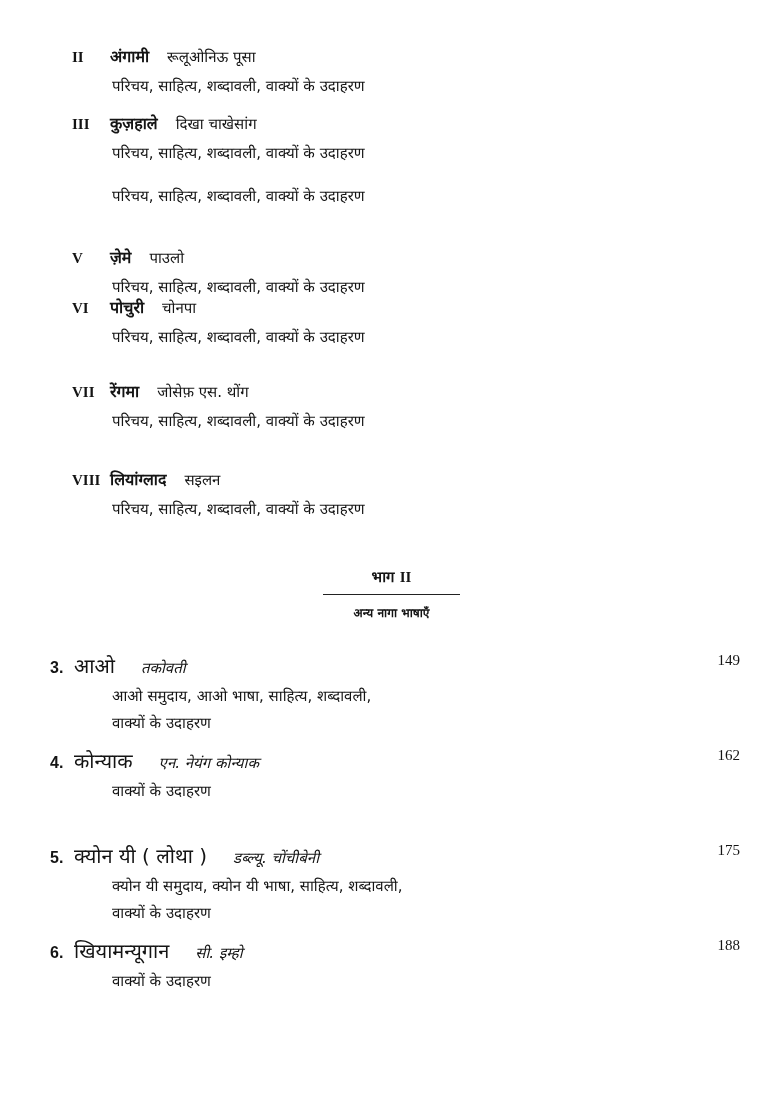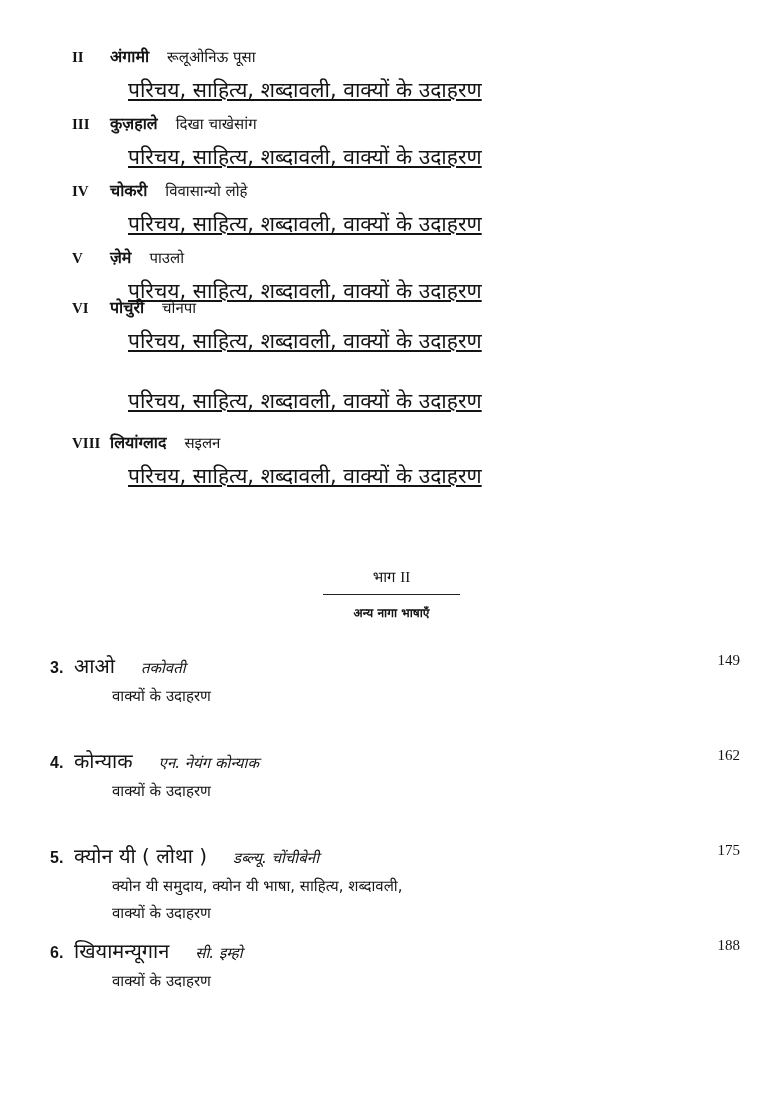--- a/index.html
+++ b/index.html
@@ -12,25 +12,25 @@
 
   
   .sub-entry { position: absolute; left: 72px; }
   .sub-head { display: flex; align-items: baseline; height: 24px; }
   .roman {
     font-family: "Liberation Serif", "DejaVu Serif", serif;
     font-weight: bold; font-size: 15px; width: 38px; display: inline-block;
   }
   .lang { font-weight: bold; font-size: 16px; margin-right: 18px; }
   .author { font-size: 15px; }
-  .sub-desc { margin-left: 56px; font-size: 21px; margin-top: 6px; text-decoration: underline; }
+  .sub-desc { margin-left: 40px; font-size: 15px; margin-top: 6px; }
 
   
   .part-head { position: absolute; left: 323px; width: 137px; text-align: center; }
-  .part-label { font-weight: normal; font-size: 15px; position: absolute; top: 566px; left: 0; width: 100%; }
+  .part-label { font-weight: bold; font-size: 15px; position: absolute; top: 566px; left: 0; width: 100%; }
   .part-label .pnum { font-family: "Liberation Serif", serif; }
   .rule { position: absolute; top: 594px; left: 0; width: 137px; height: 1px; background: #222; }
   .part-title { position: absolute; top: 604px; left: -20px; width: 177px; font-weight: bold; font-size: 12px; text-align: center; white-space: nowrap; }
 
   
   .entry { position: absolute; left: 50px; width: 690px; }
   .entry-head { display: flex; align-items: baseline; position: relative; }
   .num { font-family: "Liberation Sans", sans-serif; font-weight: bold; font-size: 16px; width: 24px; }
   .entry-lang { font-weight: normal; font-size: 20px; margin-right: 26px; }
   .entry-author { font-style: italic; font-size: 15px; }
@@ -57,25 +57,20 @@
   <div class="sub-entry" style="top:112px;">
     <div class="sub-head">
       <span class="roman">III</span>
       <span class="lang">कुज़हाले</span>
       <span class="author">दिखा चाखेसांग</span>
     </div>
     <div class="sub-desc">परिचय, साहित्य, शब्दावली, वाक्यों के उदाहरण</div>
   </div>
 
   <div class="sub-entry" style="top:179px;">
-    <div class="sub-head">
-      <span class="roman">IV</span>
-      <span class="lang">चोकरी</span>
-      <span class="author">विवासान्यो लोहे</span>
-    </div>
     <div class="sub-desc">परिचय, साहित्य, शब्दावली, वाक्यों के उदाहरण</div>
   </div>
 
   <div class="sub-entry" style="top:246px;">
     <div class="sub-head">
       <span class="roman">V</span>
       <span class="lang">ज़ेमे</span>
       <span class="author">पाउलो</span>
     </div>
     <div class="sub-desc">परिचय, साहित्य, शब्दावली, वाक्यों के उदाहरण</div>
@@ -84,24 +79,29 @@
   <div class="sub-entry" style="top:296px;">
     <div class="sub-head">
       <span class="roman">VI</span>
       <span class="lang">पोचुरी</span>
       <span class="author">चोनपा</span>
     </div>
     <div class="sub-desc">परिचय, साहित्य, शब्दावली, वाक्यों के उदाहरण</div>
   </div>
 
   <div class="sub-entry" style="top:380px;">
+    <div class="sub-head">
+      <span class="roman">VII</span>
+      <span class="lang">रेंगमा</span>
+      <span class="author">जोसेफ़ एस. थोंग</span>
+    </div>
     <div class="sub-desc">परिचय, साहित्य, शब्दावली, वाक्यों के उदाहरण</div>
   </div>
 
-  <div class="sub-entry" style="top:431px;">
+  <div class="sub-entry" style="top:468px;">
     <div class="sub-head">
       <span class="roman">VIII</span>
       <span class="lang">लियांग्लाद</span>
       <span class="author">सइलन</span>
     </div>
     <div class="sub-desc">परिचय, साहित्य, शब्दावली, वाक्यों के उदाहरण</div>
   </div>
 
   <div class="part-head">
     <div class="part-label">
@@ -113,20 +113,21 @@
   </div>
 
   <div class="entry" style="top:652px;">
     <div class="entry-head">
       <span class="num">3.</span>
       <span class="entry-lang">आओ</span>
       <span class="entry-author">तकोवती</span>
       <span class="page-no">149</span>
     </div>
     <div class="entry-desc">
+      <div>आओ समुदाय, आओ भाषा, साहित्य, शब्दावली,</div>
       <div>वाक्यों के उदाहरण</div>
     </div>
   </div>
 
   <div class="entry" style="top:747px;">
     <div class="entry-head">
       <span class="num">4.</span>
       <span class="entry-lang">कोन्याक</span>
       <span class="entry-author">एन. नेयंग कोन्याक</span>
       <span class="page-no">162</span>

